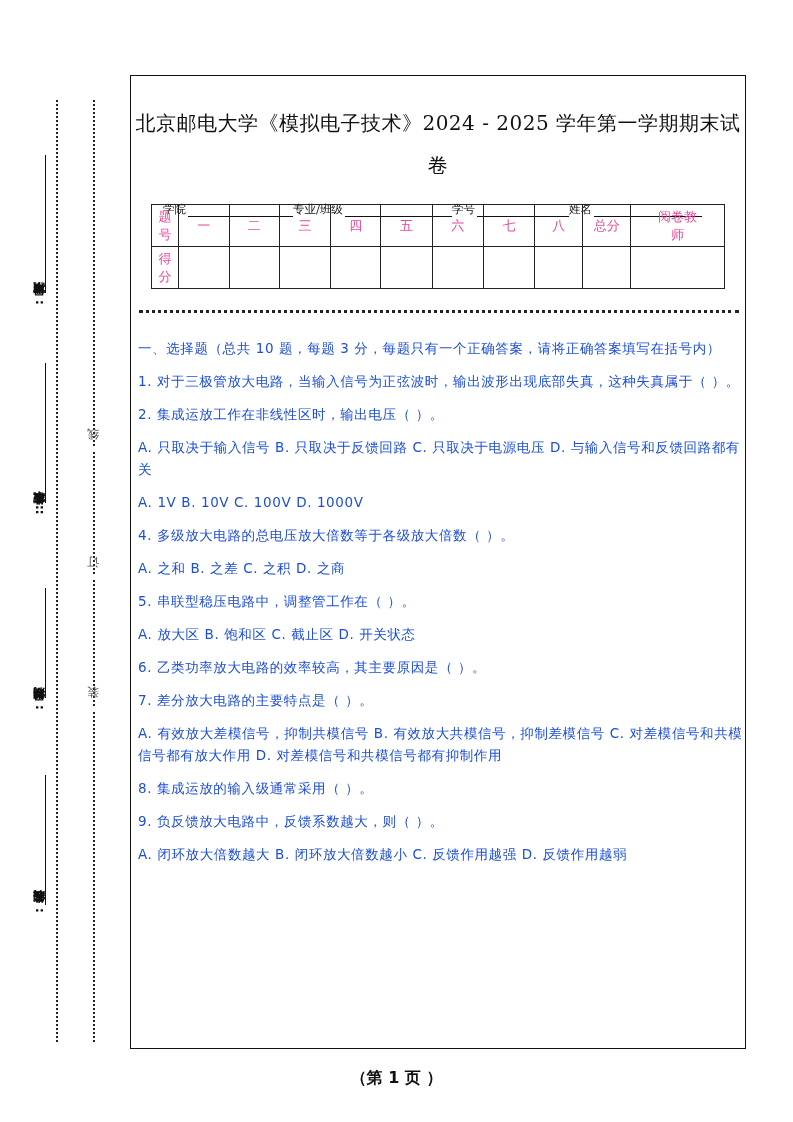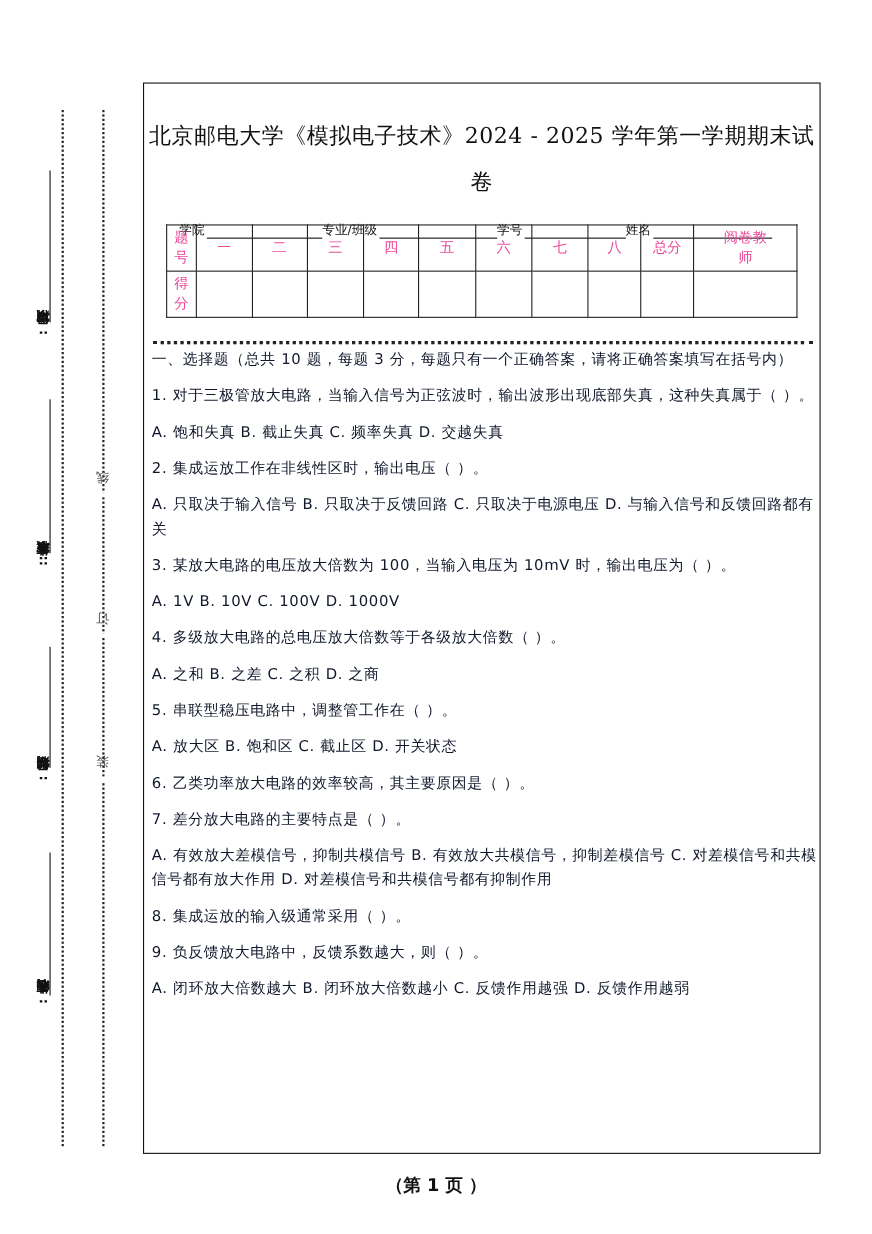--- a/index.html
+++ b/index.html
@@ -57,22 +57,22 @@
     border: 1px solid #222; text-align: center; vertical-align: middle;
     height: 42px; line-height: 18px;
   }
   table.score td.first { width: 27px; }
   .dot-sep {
     position: absolute; left: 8px; top: 234px; width: 600px; height: 0;
     border-top: 3px dotted #222;
   }
 
   .content {
-    position: absolute; left: 7px; top: 240px; width: 606px;
-    font-family: "DejaVu Sans", sans-serif; font-size: 13.5px; line-height: 22px; color: #0f172a;
+    position: absolute; left: 7px; top: 261px; width: 606px;
+    font-family: "DejaVu Sans", sans-serif; font-size: 13.5px; line-height: 22px; color: #1d4ed8;
   }
   .content p { margin-bottom: 11px; letter-spacing: 0.6px; }
   .content p.q { margin-bottom: 11px; }
 
   .footer {
     position: absolute; top: 1068px; left: 0; width: 793px; text-align: center;
     font-family: "DejaVu Sans", sans-serif; font-weight: bold; font-size: 16px;
   }
 </style>
 </head>
@@ -141,26 +141,24 @@
     </tr>
   </tbody>
     </table>
 
   <div class="dot-sep"></div>
 
   <div class="content">
     <p>一、选择题（总共 10 题，每题 3 分，每题只有一个正确答案，请将正确答案填写在括号内）</p>
 
     <p class="q">1. 对于三极管放大电路，当输入信号为正弦波时，输出波形出现底部失真，这种失真属于（   ）。</p>
-    <p>A. 饱和失真  B. 截止失真  C. 频率失真  D. 交越失真</p>
 
     <p class="q">2. 集成运放工作在非线性区时，输出电压（   ）。</p>
     <p>A. 只取决于输入信号  B. 只取决于反馈回路  C. 只取决于电源电压  D. 与输入信号和反馈回路都有关</p>
 
-    <p class="q">3. 某放大电路的电压放大倍数为 100，当输入电压为 10mV 时，输出电压为（   ）。</p>
     <p>A. 1V  B. 10V  C. 100V  D. 1000V</p>
 
     <p class="q">4. 多级放大电路的总电压放大倍数等于各级放大倍数（   ）。</p>
     <p>A. 之和  B. 之差  C. 之积  D. 之商</p>
 
     <p class="q">5. 串联型稳压电路中，调整管工作在（   ）。</p>
     <p>A. 放大区  B. 饱和区  C. 截止区  D. 开关状态</p>
 
     <p class="q">6. 乙类功率放大电路的效率较高，其主要原因是（   ）。</p>
 

